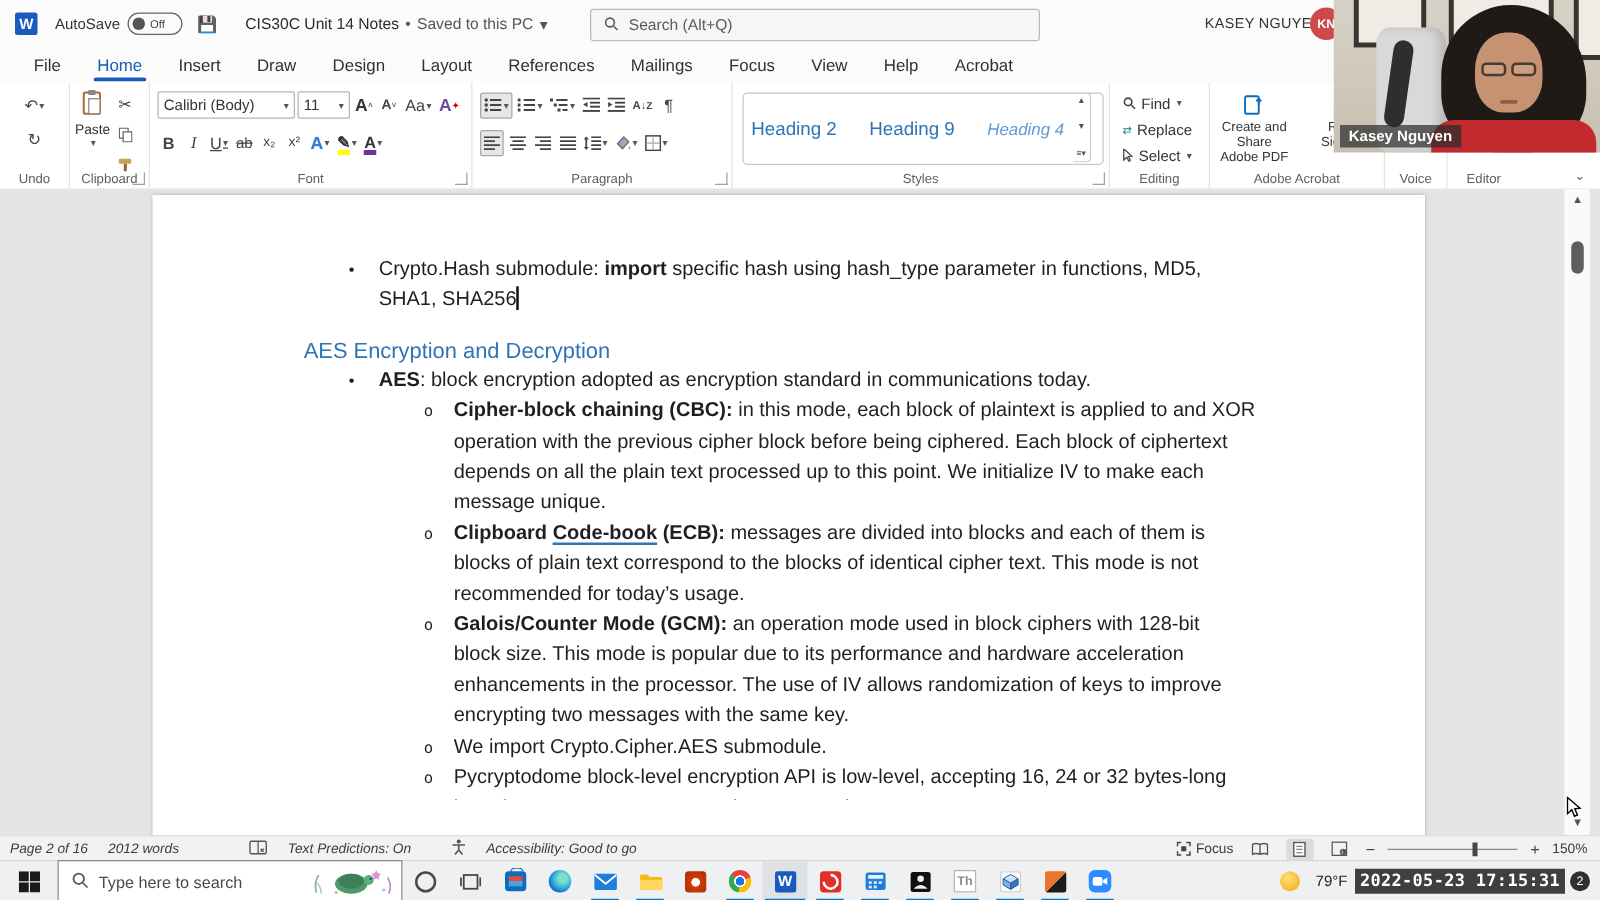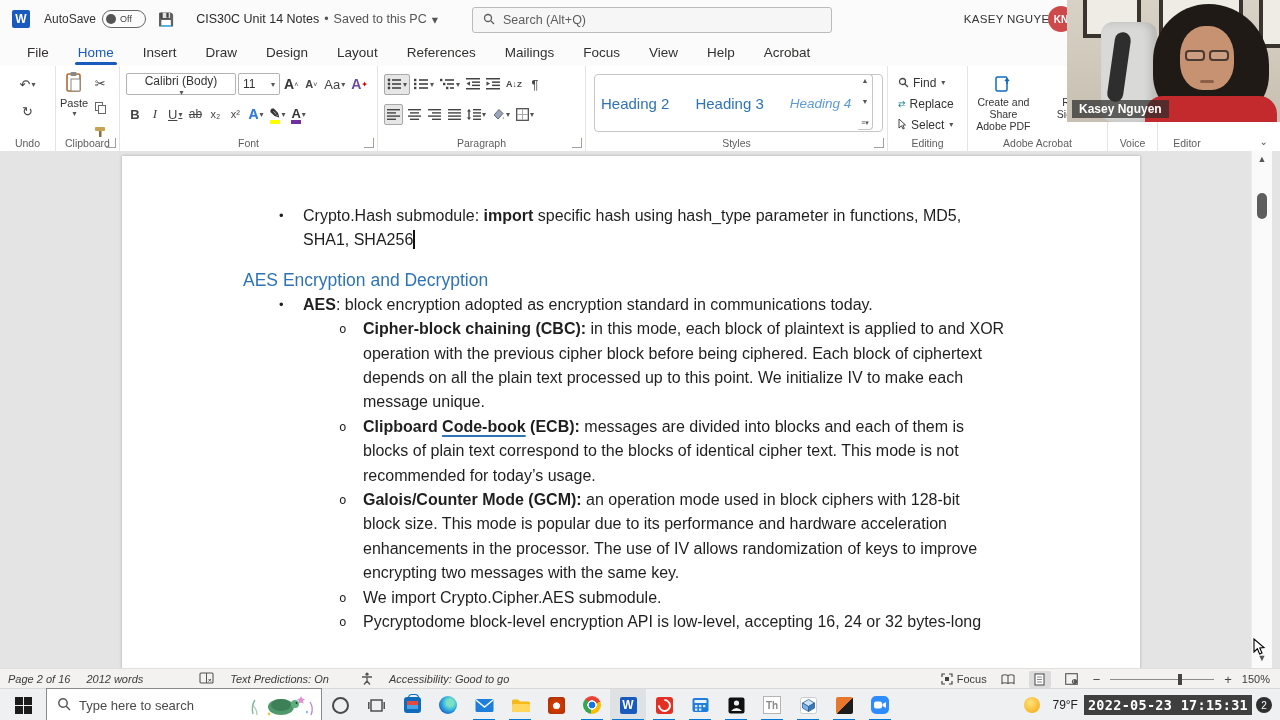--- a/index.html
+++ b/index.html
@@ -185,21 +185,21 @@
               </svg>
             </span>
         </div>
       </div>
       <div class="glabel">Clipboard</div>
       <span class="launcher"></span>
     </div>
 
     <div class="rgroup" style="width:258px;">
       <div class="row">
-        <span class="combo" style="width:100px;flex-direction:column;">
+        <span class="combo" style="width:100px;">
             <span>Calibri (Body)</span>
             <span class="drop">▾</span>
           </span>
         <span class="combo" style="width:32px;">
             <span>11</span>
             <span class="drop">▾</span>
           </span>
         <span class="rbtn">
             <span class="bigA">A</span>
             <sup style="font-size:7px;">˄</sup>
@@ -375,21 +375,21 @@
             <span class="drop">▾</span>
           </span>
       </div>
       <div class="glabel">Paragraph</div>
       <span class="launcher"></span>
     </div>
 
     <div class="rgroup" style="width:302px;">
       <div class="gallery" id="styles-gallery">
           <span class="style-item st-h2">Heading 2</span>
-          <span class="style-item st-h3">Heading 3</span>
+          <span class="style-item st-h3">Heading 9</span>
           <span class="style-item st-h4">Heading 4</span>
         </div>
       <div class="gscroll">
         <span>▲</span>
         <span>▼</span>
         <span>≡▾</span>
       </div>
       <div class="glabel">Styles</div>
       <span class="launcher"></span>
     </div>

